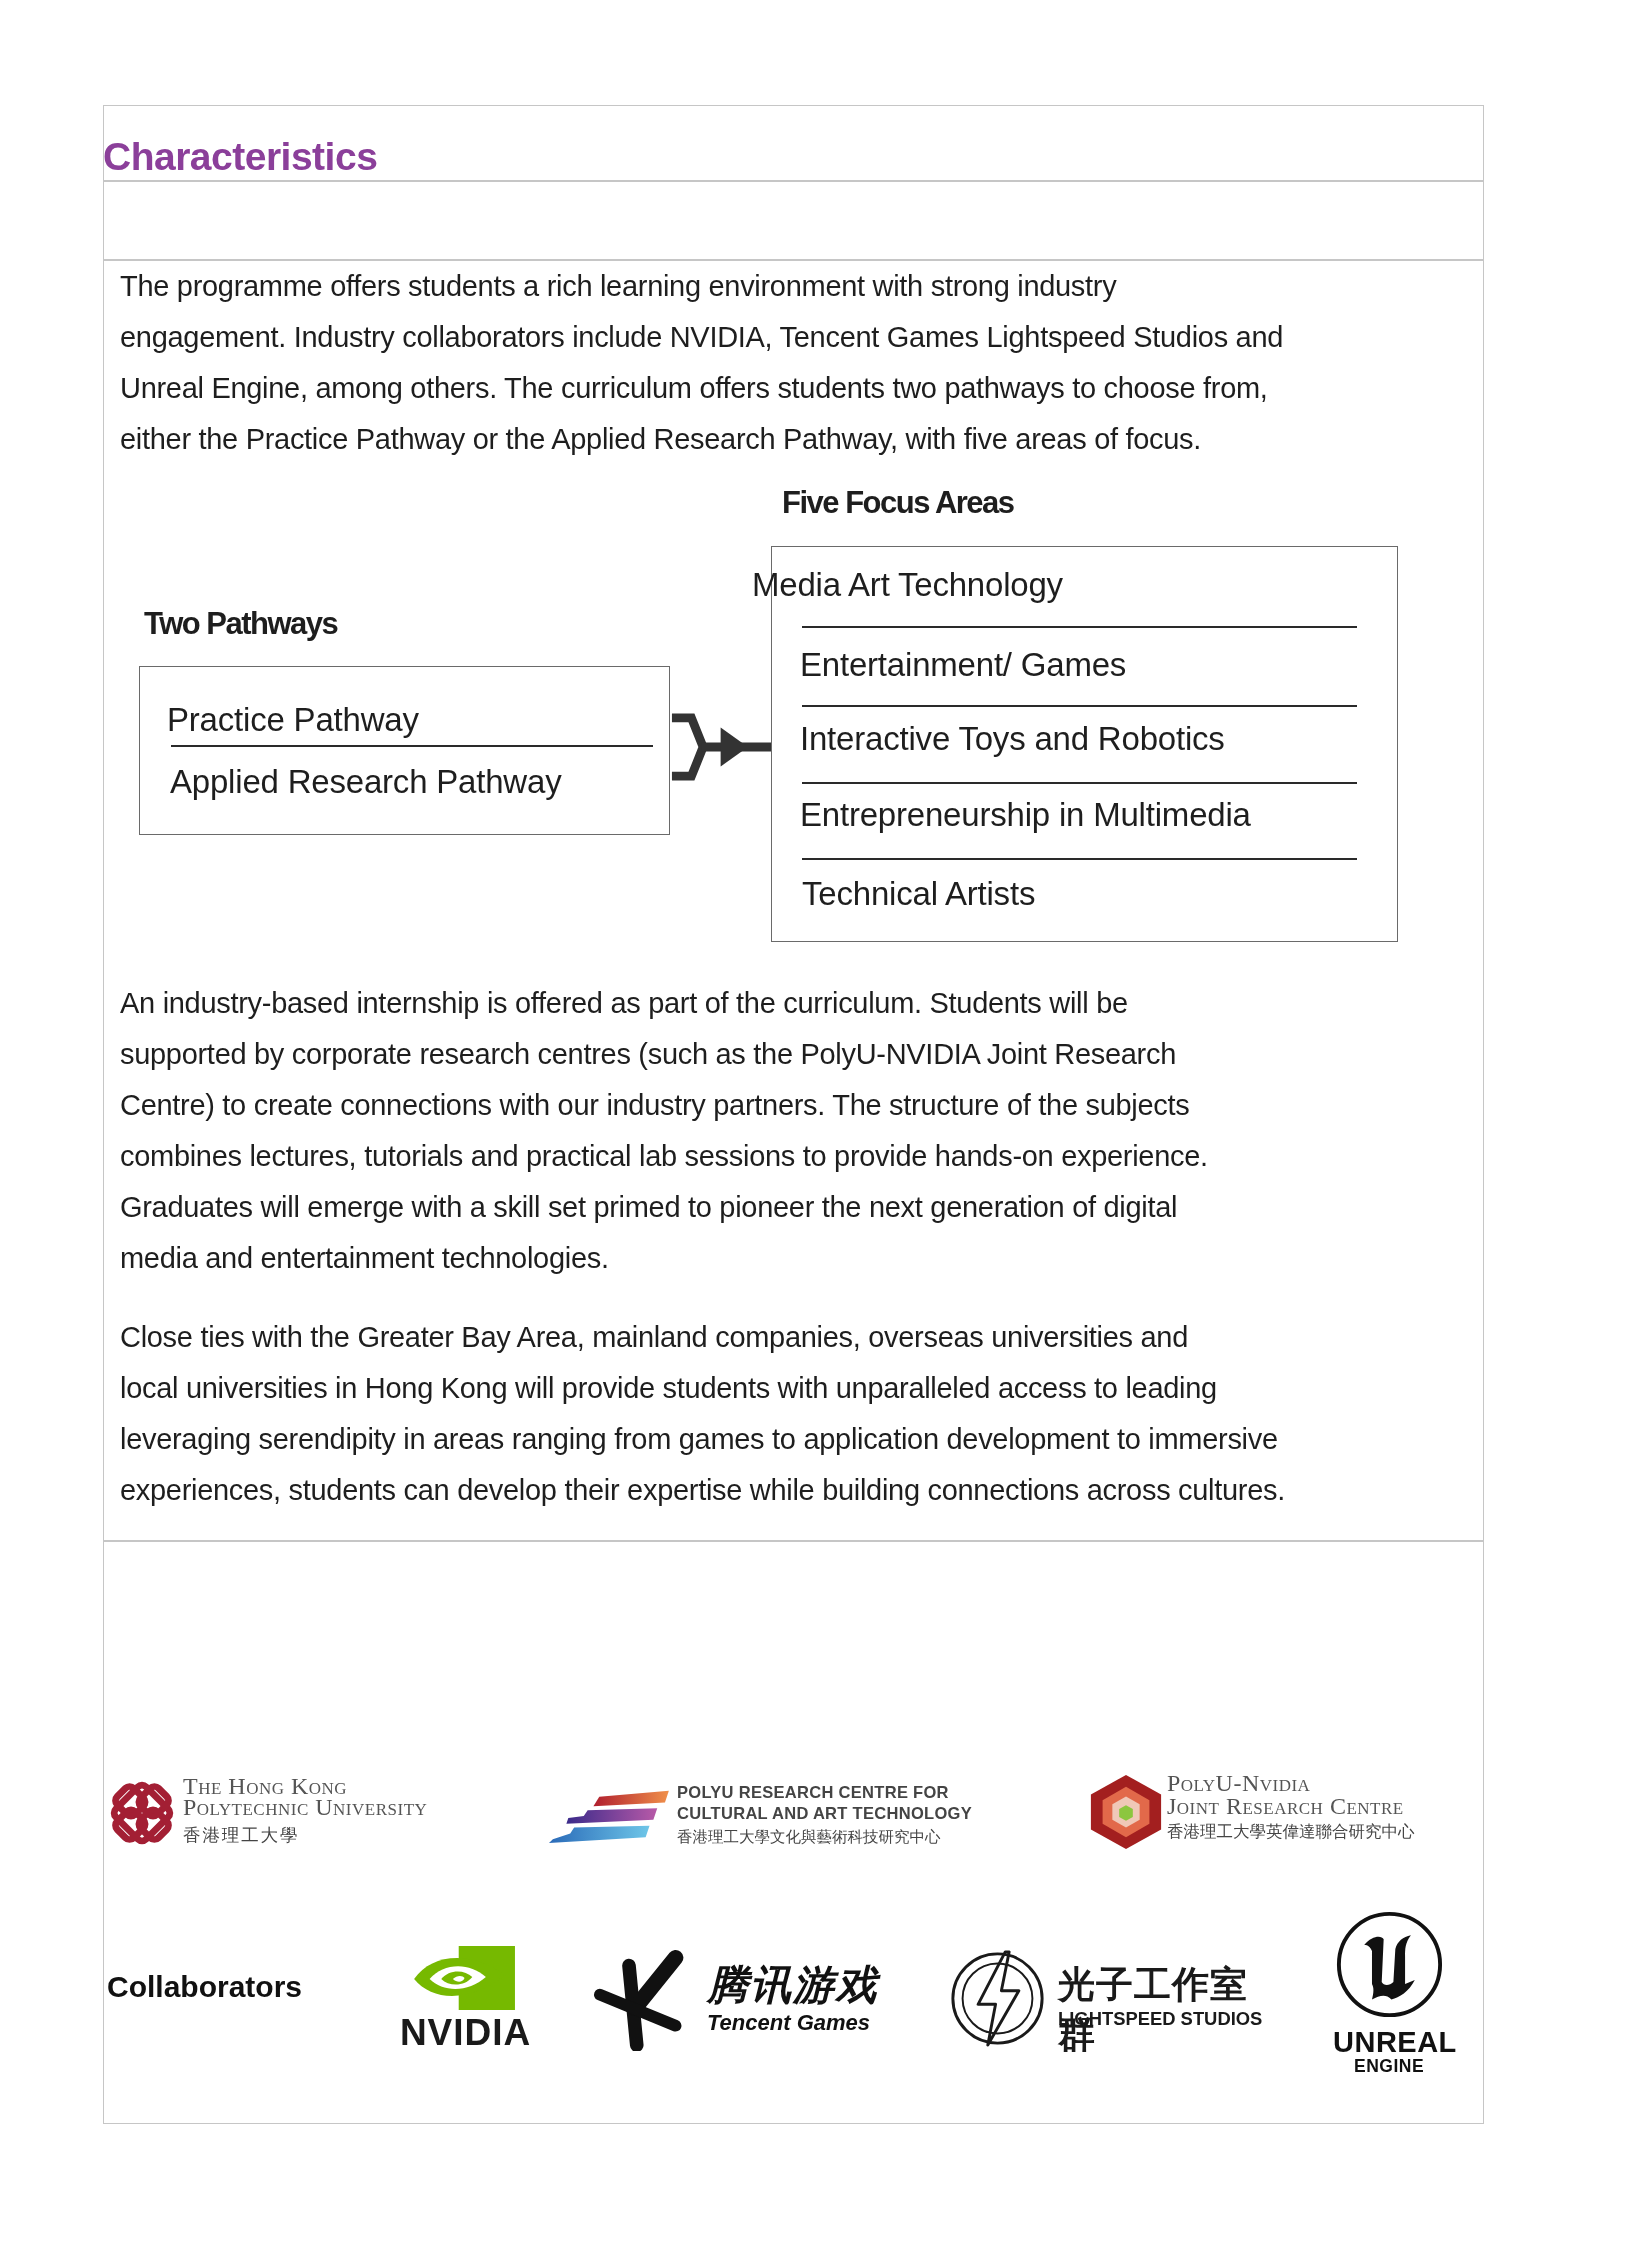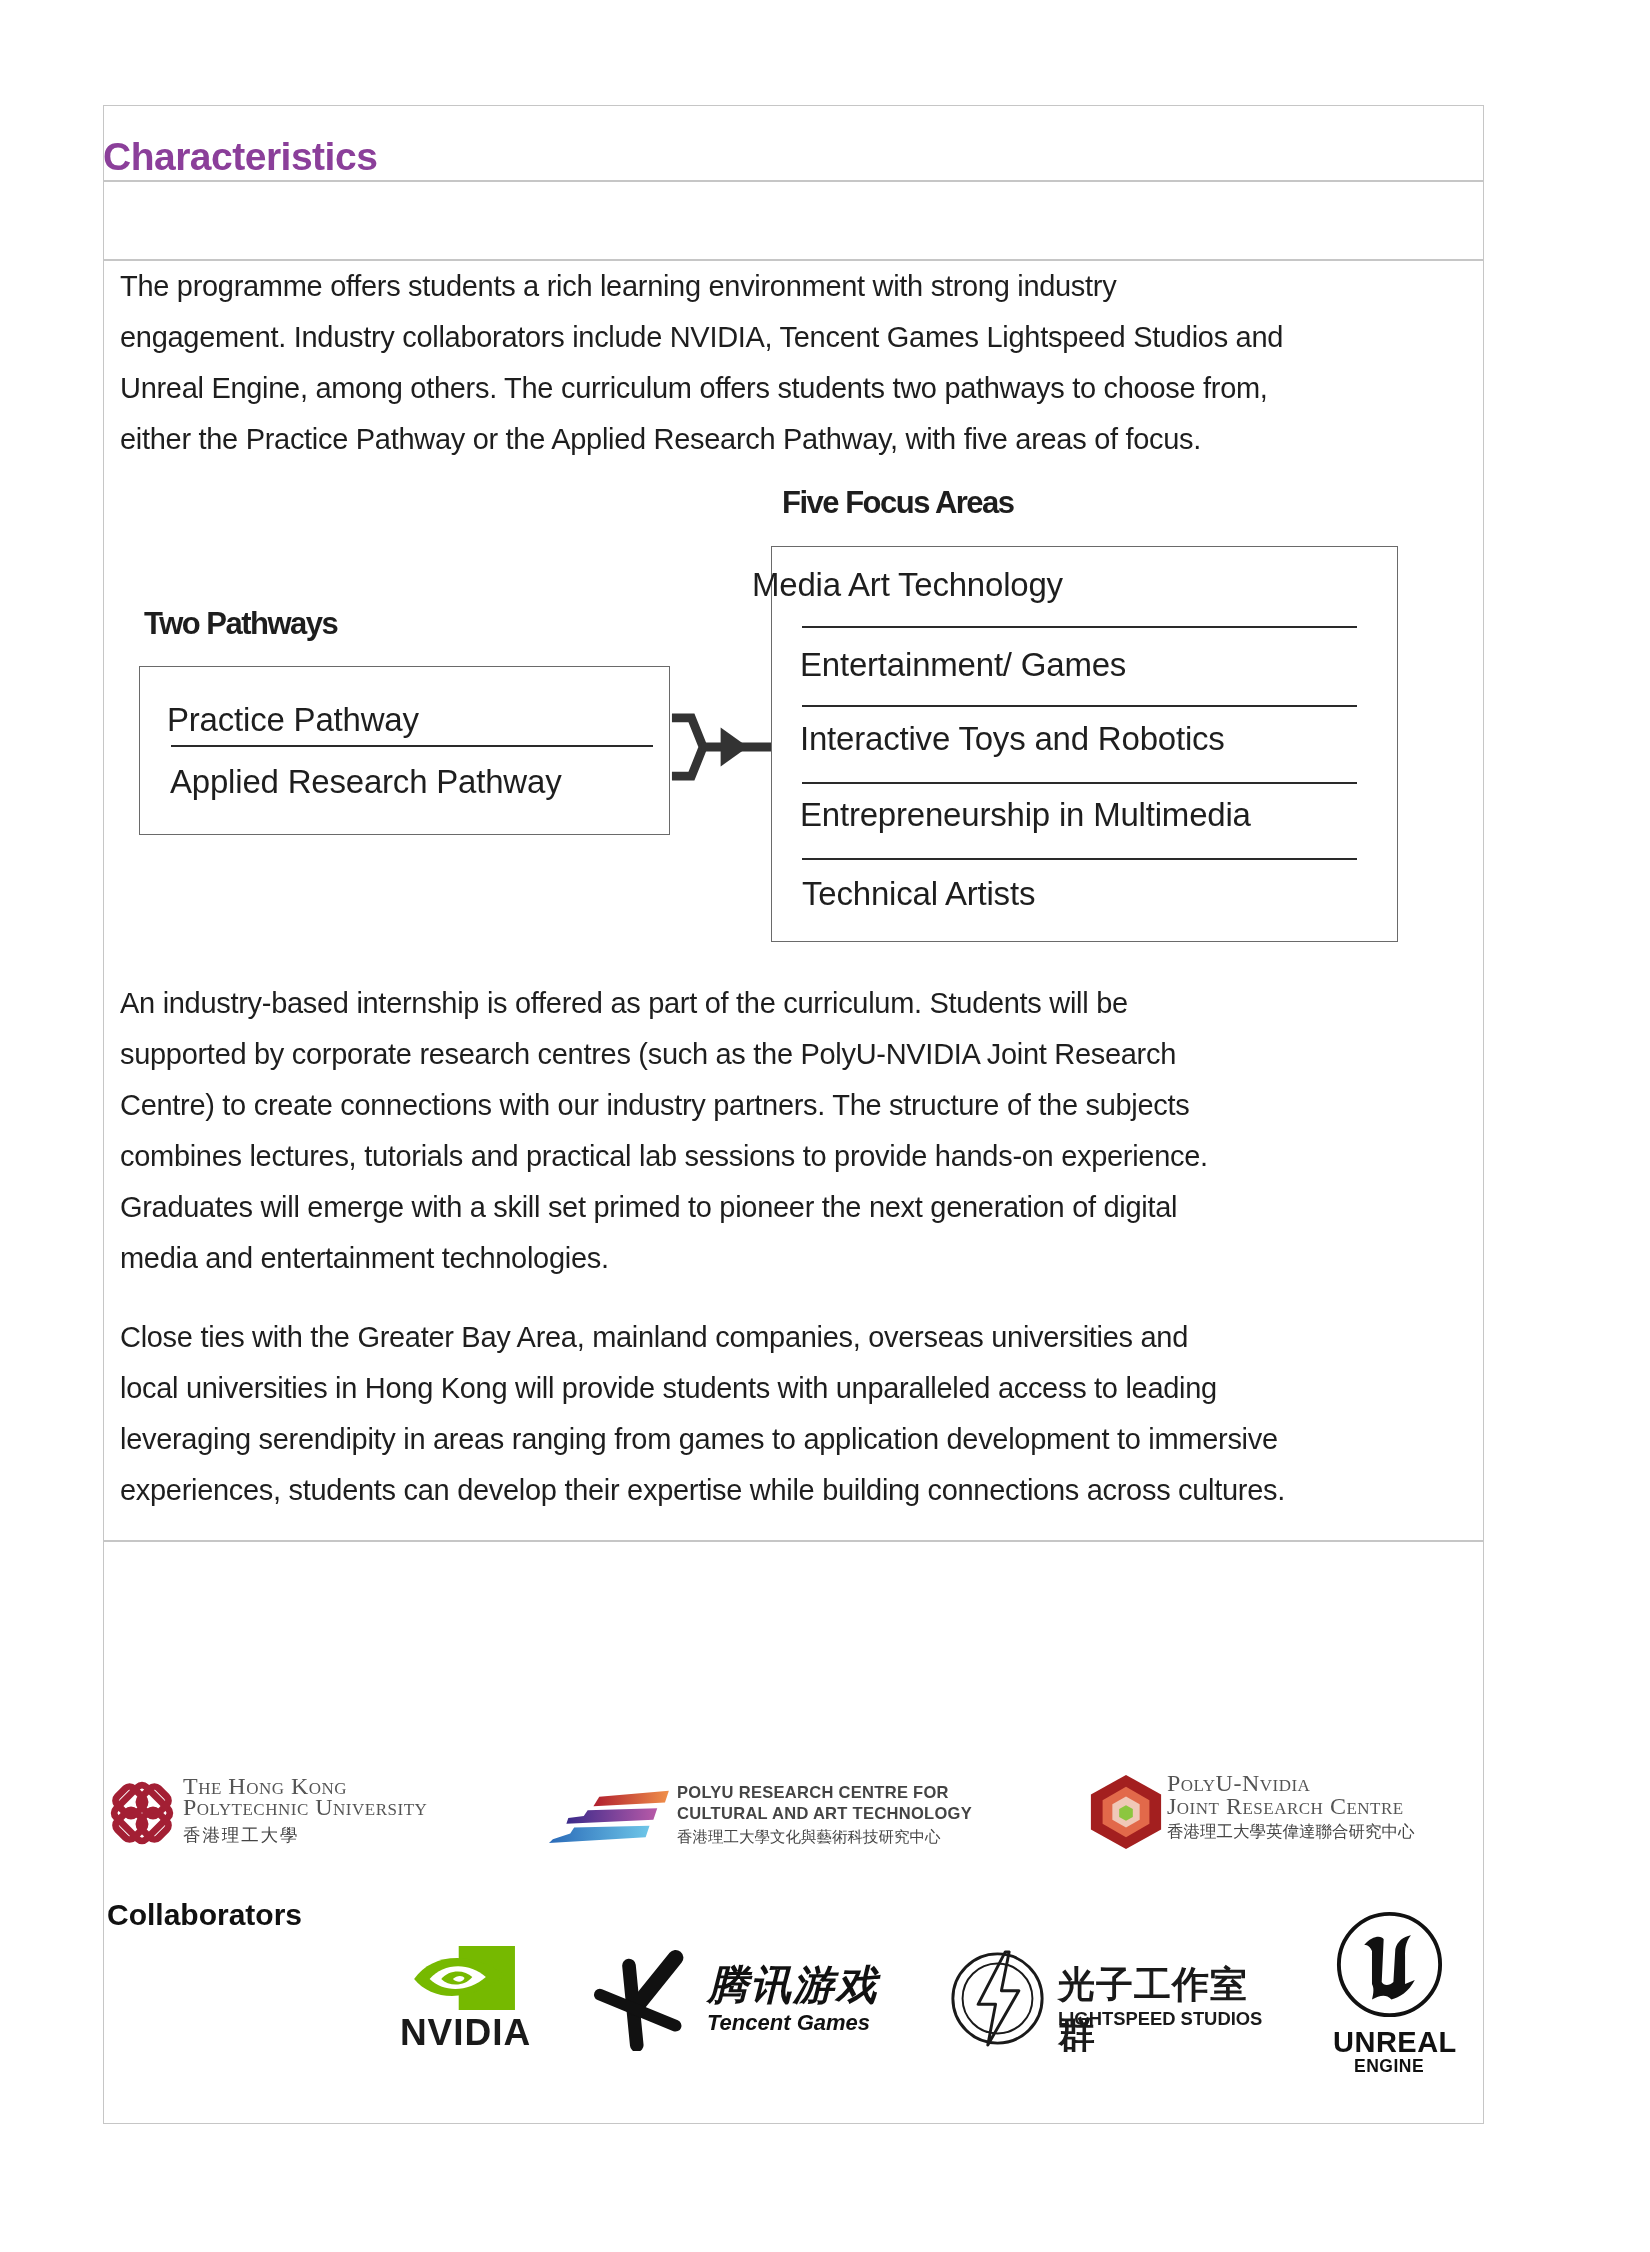--- a/index.html
+++ b/index.html
@@ -125,21 +125,21 @@
     <polygon points="40,2 76,22 76,58 40,78 4,58 4,22" fill="#a31f1f"></polygon>
     <polygon points="40,14 64,28 64,52 40,66 16,52 16,28" fill="#e2694a"></polygon>
     <polygon points="40,24 54,32 54,48 40,56 26,48 26,32" fill="#f0c8b8"></polygon>
     <polygon points="40,33 47,37 47,45 40,49 33,45 33,37" fill="#8cc63f"></polygon>
   </svg>
   <div class="serif-sc" style="position:absolute; left:80px; top:1.9px; font-size:24px; line-height:21.3px; white-space:nowrap;">PolyU-Nvidia</div>
   <div class="serif-sc" style="position:absolute; left:80px; top:25px; font-size:24px; line-height:21.3px; white-space:nowrap;text-align:right;">Joint Research Centre</div>
   <div class="cjk" style="position:absolute; left:80px; top:50px; font-size:16.5px; white-space:nowrap;">香港理工大學英偉達聯合研究中心</div>
 </div>
 
-<div style="position:absolute; left:107px; top:1898px; font-size:30px; font-weight:bold; color:#111;">Collaborators</div>
+<div style="position:absolute; left:107px; top:1970px; font-size:30px; font-weight:bold; color:#111;">Collaborators</div>
 
 <div class="logo" style="left:398px; top:1946px; width:146px; height:107px;">
   <svg style="position:absolute; left:13.6px; top:0;" width="107" height="64" viewBox="0 0 110 66">
     <rect x="48" y="0" width="58" height="66" fill="#76b900"></rect>
     <path d="M2 34 C20 8 60 4 96 30 C60 58 22 58 2 34 Z" fill="#76b900"></path>
     <path d="M18 34 C32 18 58 16 76 32 C58 48 32 48 18 34 Z" fill="#fff"></path>
     <path d="M30 34 C38 24 54 24 62 32 C54 42 38 42 30 34 Z" fill="#76b900"></path>
     <path d="M42 34 C46 30 52 30 54 33 C52 38 46 38 42 34 Z" fill="#fff"></path>
   </svg>
   <div style="position:absolute; left:1.9px; top:66px; font-size:37px; font-weight:bold; color:#1a1a1a; letter-spacing:1px;">NVIDIA</div>

